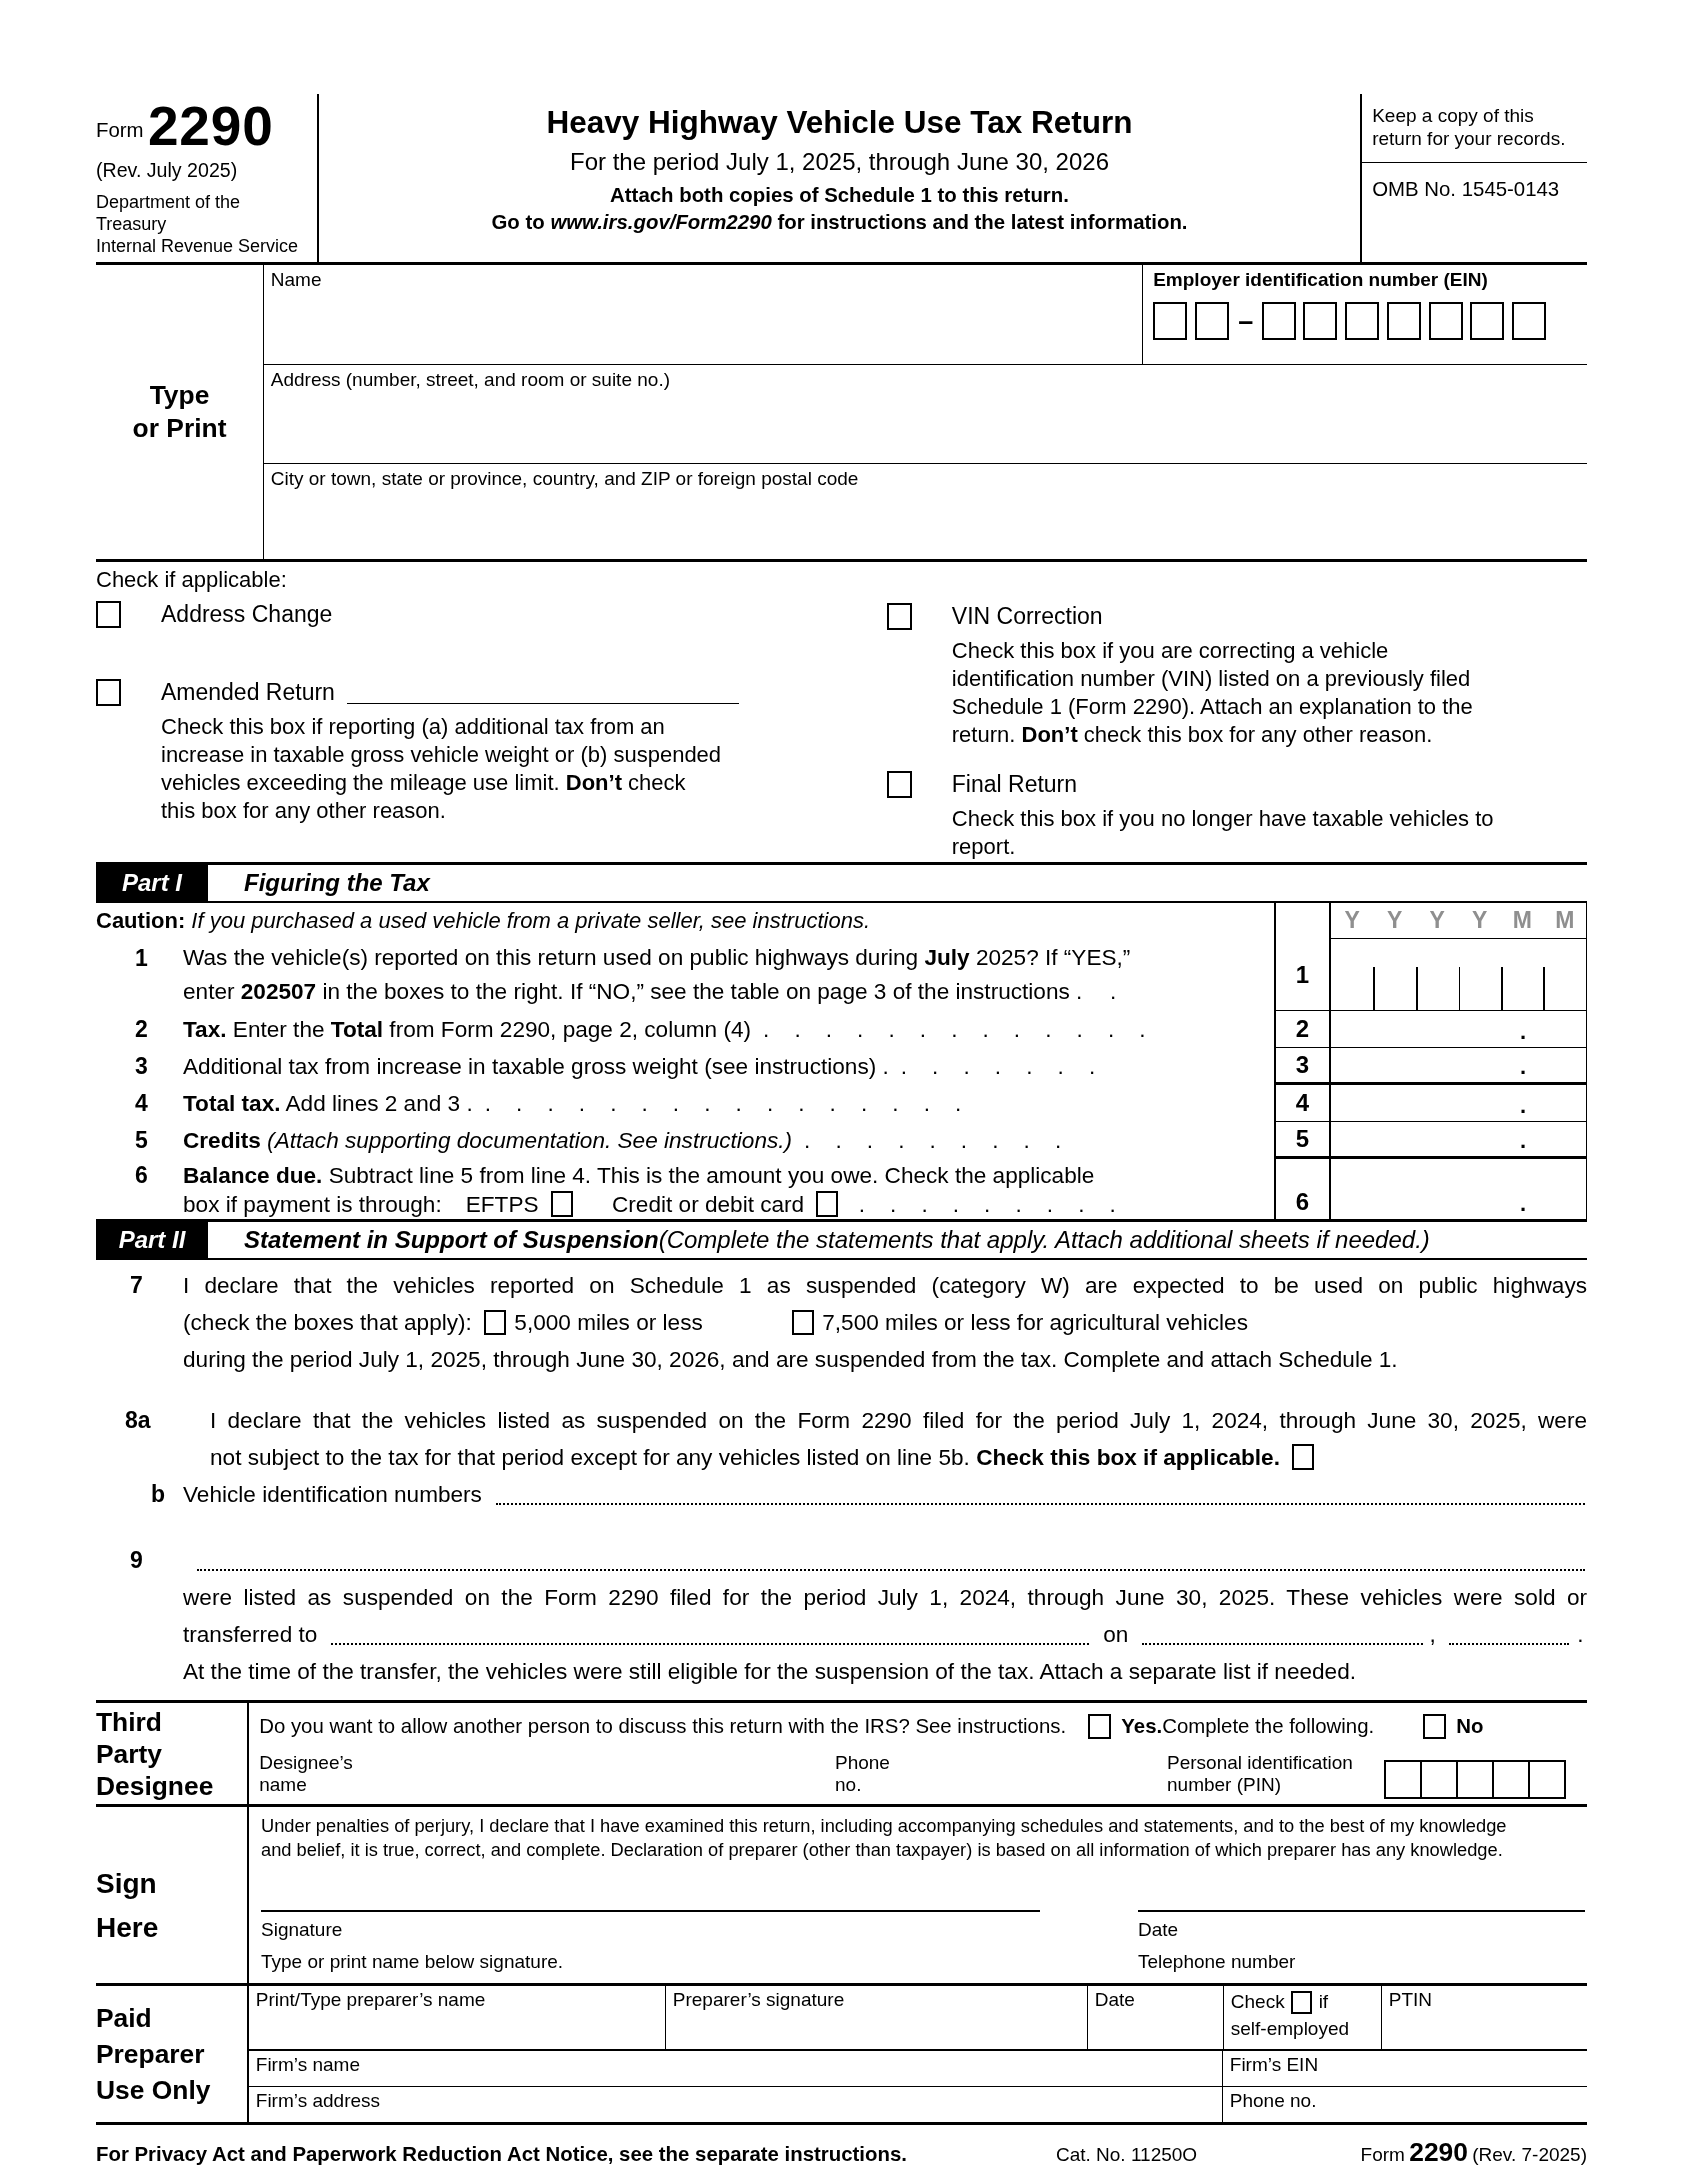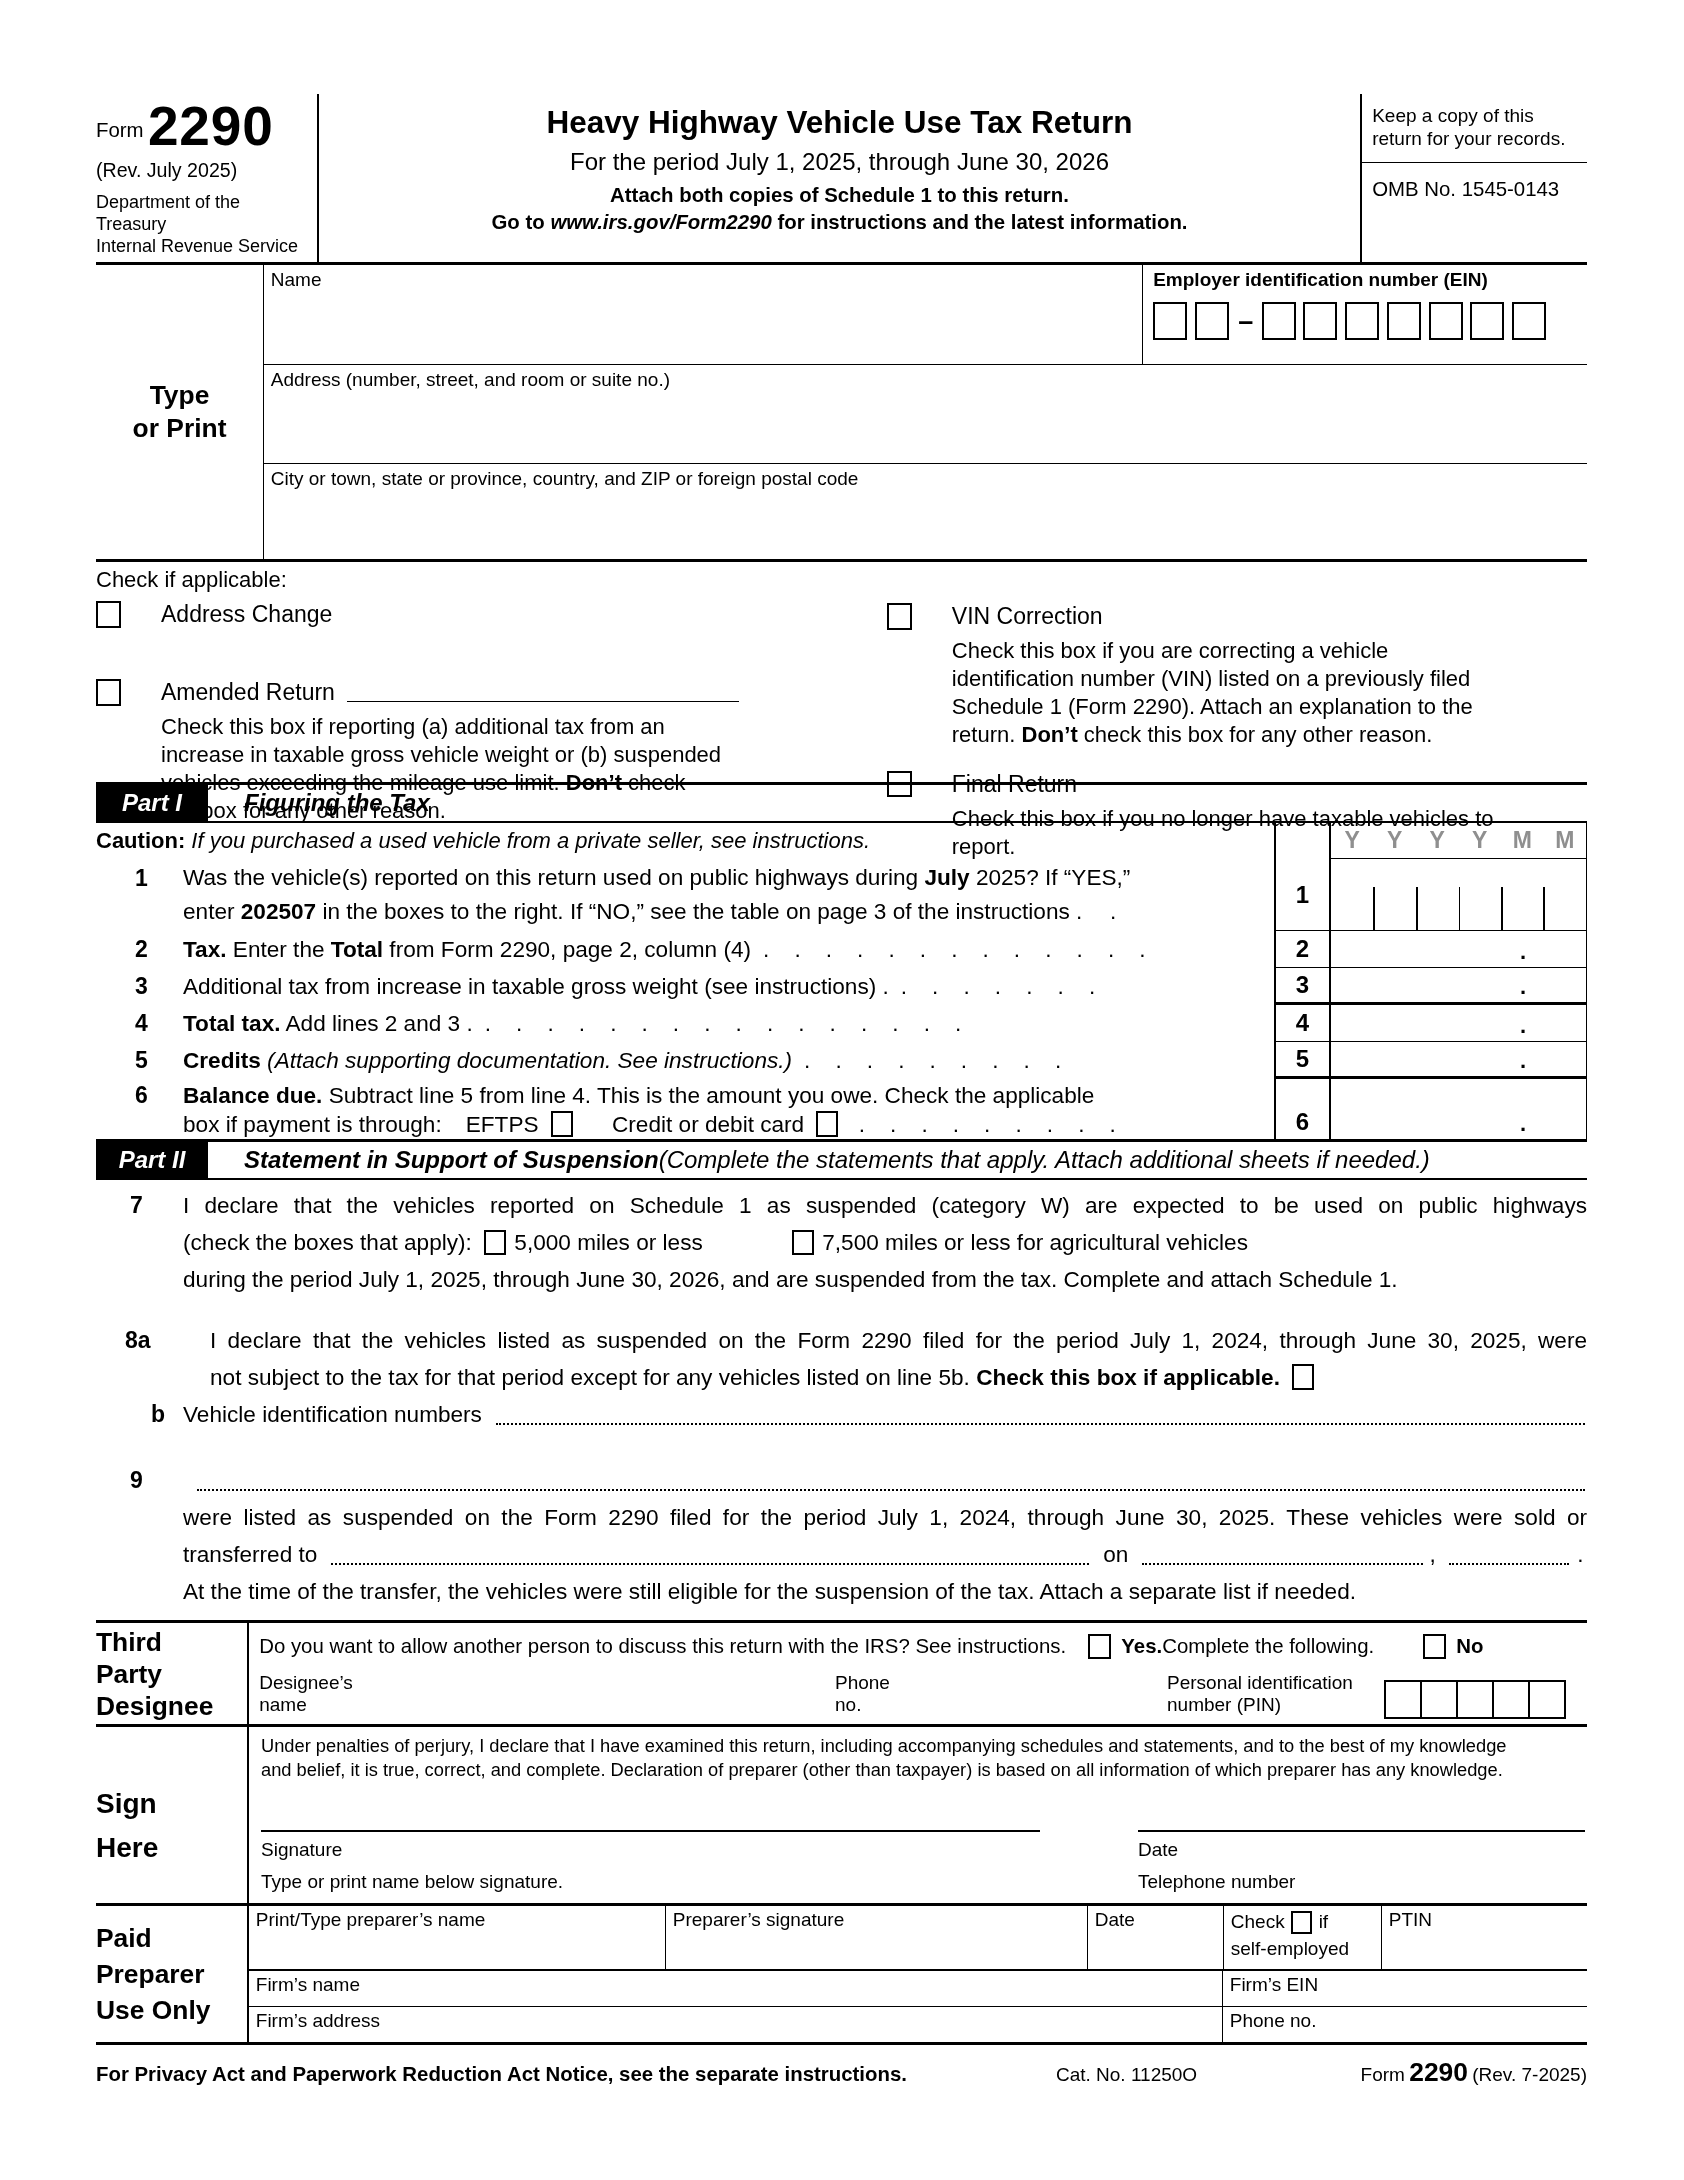--- a/index.html
+++ b/index.html
@@ -35,24 +35,24 @@
   .name-cell {flex:1; font-size:19px; padding:4.3px 6.8px;}
   .ein-cell {width:445px; border-left:1.7px solid #000; box-sizing:border-box; padding:4.3px 0 0 10.2px;}
   .ein-label {font-size:19px; font-weight:bold;}
   .ein-boxes {display:flex; align-items:center; margin-top:10.2px;}
   .ebox {width:34px; height:38px; border:2.1px solid #000; box-sizing:border-box; margin-right:7.7px;}
   .edash {font-size:27px; font-weight:bold; margin:0 8.5px 0 1.7px; line-height:38px;}
   .tp-row2 {border-bottom:1.7px solid #000; height:99px; font-size:19px; padding:4.3px 6.8px; box-sizing:border-box;}
   .tp-row3 {height:95px; font-size:19px; padding:4.3px 6.8px; box-sizing:border-box;}
 
   
-  .applicable {display:flex; padding-top:5.1px; height:220px; box-sizing:border-box;}
+  .applicable {display:flex; padding-top:5.1px; height:300px; box-sizing:border-box;}
   .app-left {width:784px;}
   .app-head {font-size:22px; height:34px;}
-  .cbrow {display:flex; }
+  .cbrow {display:flex; align-items:center;}
   .cb {width:25px; height:26.4px; border:2.1px solid #000; box-sizing:border-box; flex:none; margin-right:40px;}
   .cbrow-label {font-size:23px; white-space:nowrap;}
   .amend-row {margin-top:51px;}
   .amend-line {display:inline-block; width:392px; border-bottom:1.7px solid #000; height:22px; margin-left:12px;}
   .desc {font-size:22px; line-height:28px; margin-left:65px; margin-top:6.8px; white-space:nowrap;}
   .app-right {flex:1; padding-top:36px; padding-left:6.8px;}
   .final-row {margin-top:22px;}
 
   
   .partbar {display:flex; border-top:3.4px solid #000; border-bottom:2.1px solid #000; height:36px;font-style:italic;}

